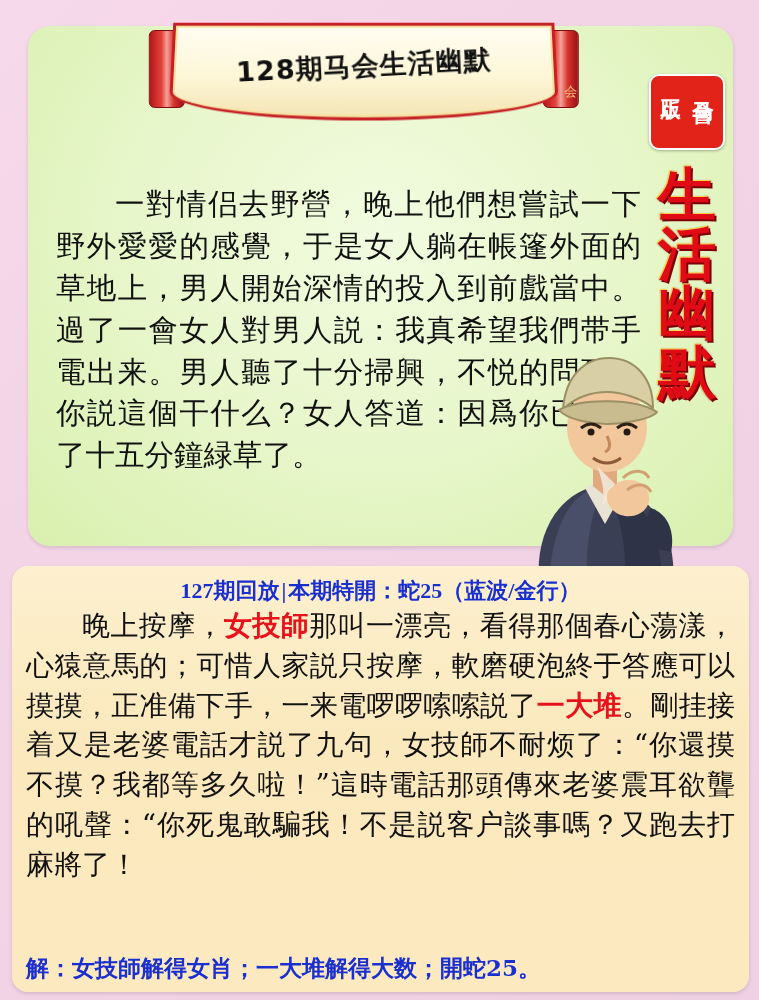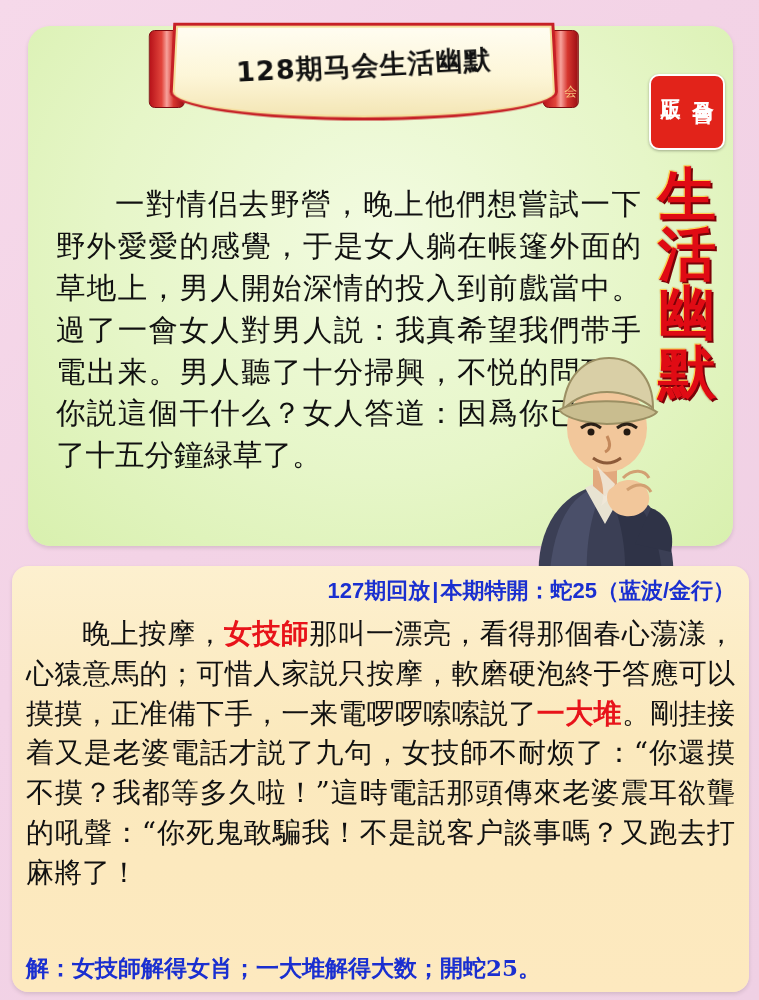--- a/index.html
+++ b/index.html
@@ -168,27 +168,26 @@
     border-radius: 16px;
     background: linear-gradient(180deg,#fdf0cf 0%, #fbe9bd 40%, #fde9bf 100%);
     box-shadow: 0 2px 4px rgba(0,0,0,0.12);
     padding: 10px 14px 6px 14px;
     box-sizing: border-box;
   }
   .headline {
     font-size: 22px;
     color: #1a2fd0;
     font-weight: bold;
-    text-align: right;
-    font-family: Liberation Sans, sans-serif;
+    text-align: center;
+    font-family: Liberation Serif, serif;
     white-space: nowrap;
   }
   .headline .sep { color: #1a2fd0; margin: 0 2px; }
   .bottom-text {
-    margin-top: 8px;
     font-size: 28px;
     line-height: 1.42;
     color: #111;
     text-align: justify;
     text-indent: 2em;
     font-family: "DejaVu Serif", serif;
   }
   .bottom-text .hl { color: #e8131a; font-weight: bold; }
   .answer {
     position: absolute;

